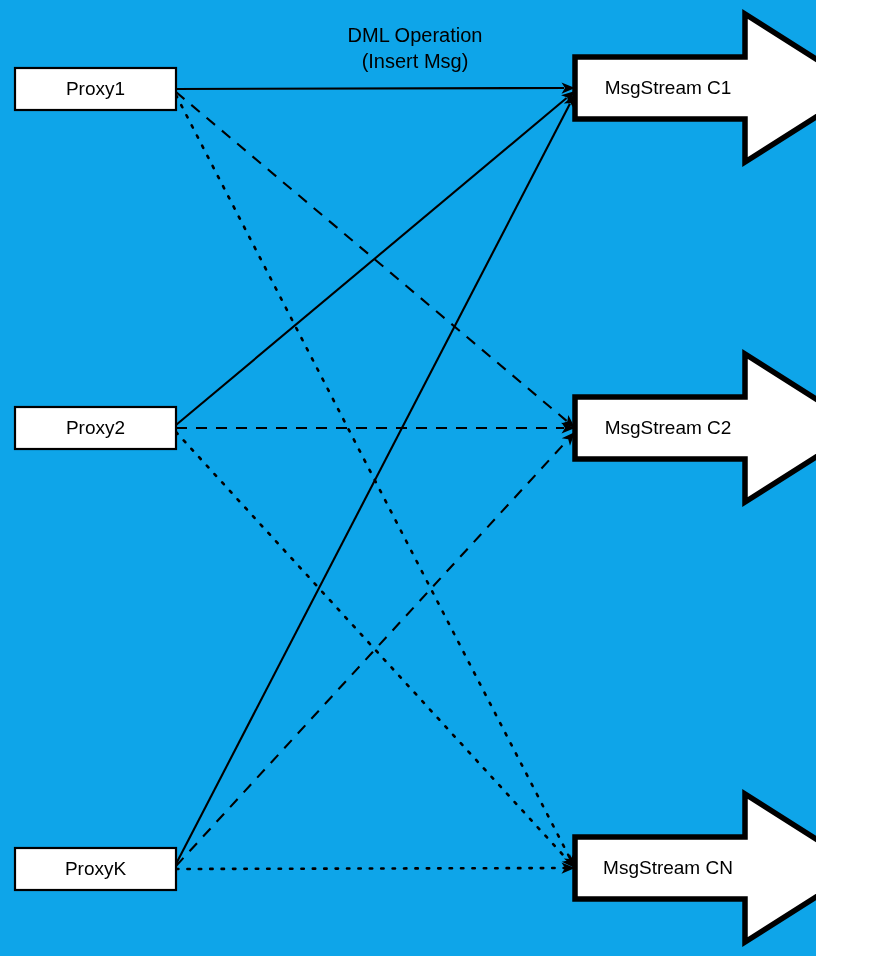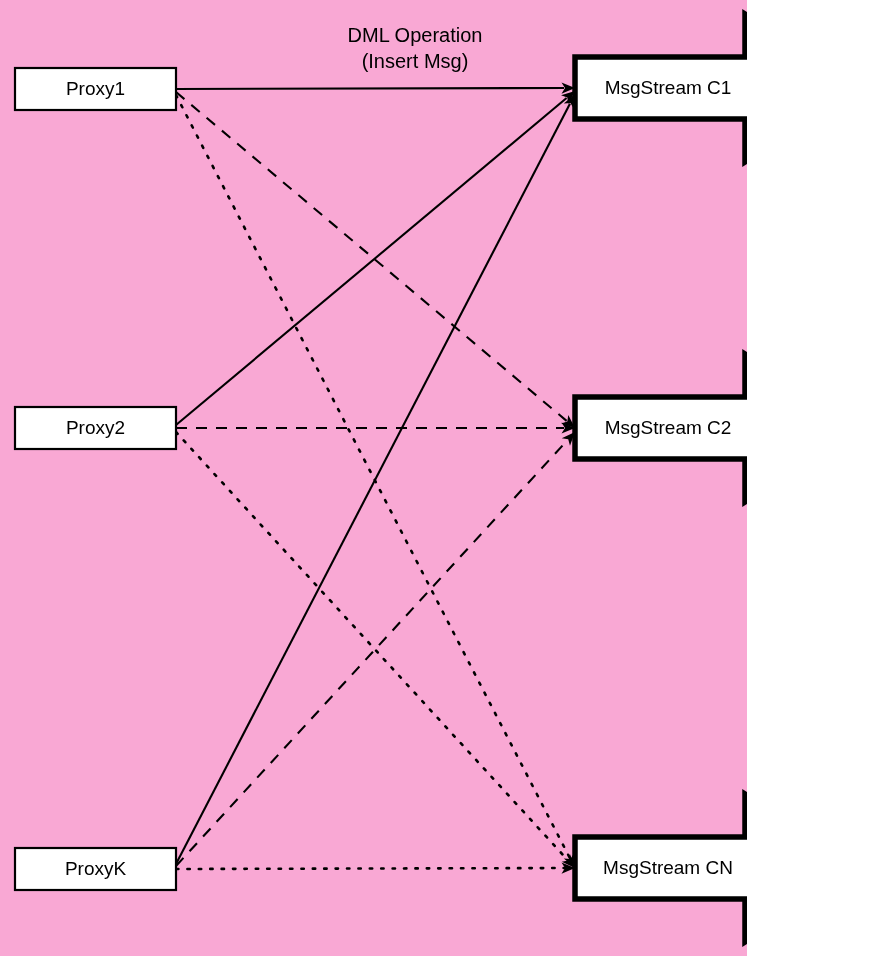--- a/index.html
+++ b/index.html
@@ -2,23 +2,23 @@
 <html><head>
 <meta charset="utf-8">
 <style>
   html, body {
     margin: 0;
     padding: 0;
     background: #ffffff;
   }
   #canvas {
     position: relative;
-    width: 747px;
+    width: 816px;
     height: 956px;
-    background: #f9a8d4;
+    background: #0ea5e9;
     font-family: "Liberation Sans", sans-serif;
     overflow: hidden;
   }
   #diagram-svg {
     position: absolute;
     top: 0;
     left: 0;
     width: 875px;
     height: 956px;
   }

